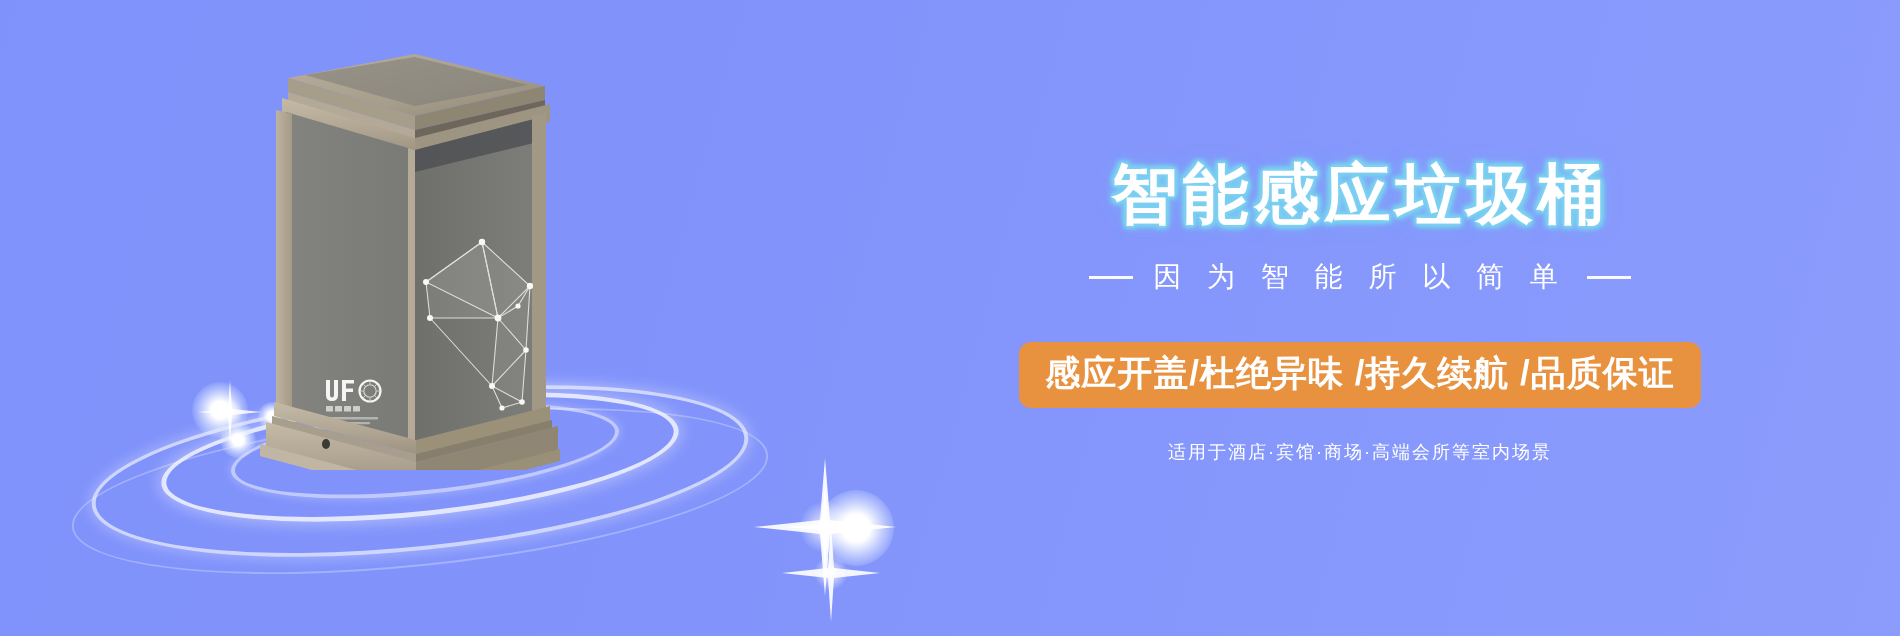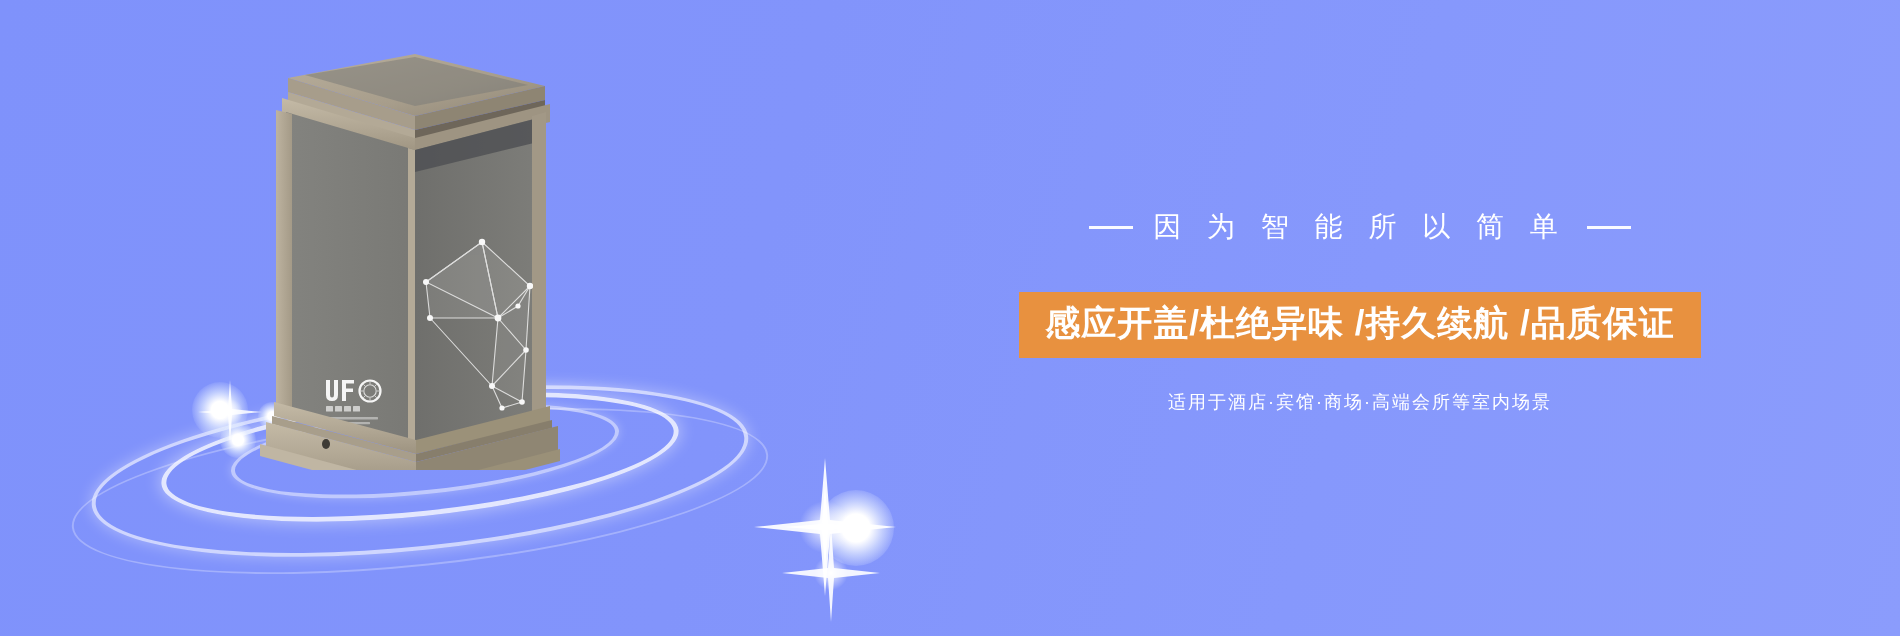--- a/index.html
+++ b/index.html
@@ -134,21 +134,21 @@
     font-weight: 400;
   }
 
   #feature-badge {
     background: #e8913f;
     color: #ffffff;
     font-size: 35px;
     font-weight: 700;
     letter-spacing: 1px;
     padding: 11px 26px 14px 26px;
-    border-radius: 0;
+    border-radius: 12px;
     white-space: nowrap;
     line-height: 1.15;
     margin-bottom: 32px;
   }
 
   #scene-line {
     font-size: 18px;
     letter-spacing: 2px;
     color: #ffffff;
     white-space: nowrap;
@@ -325,20 +325,21 @@
 
       <polygon points="30,394 186,436 186,448 30,406" fill="#c0b6a3"></polygon>
       <polygon points="186,436 334,398 334,410 186,448" fill="#9a9078"></polygon>
 
       <ellipse cx="96" cy="394" rx="4" ry="5" fill="#3e3b35"></ellipse>
     </svg>
   </div>
 
   <div id="copy-block">
 
+    <h1 id="headline">智能感应垃圾桶</h1>
 
     <div id="tagline-row">
       <span class="tag-rule"></span>
       <span id="tagline">因 为 智 能  所 以 简 单</span>
       <span class="tag-rule"></span>
     </div>
 
     <div id="feature-badge">感应开盖/杜绝异味 /持久续航 /品质保证</div>
 
     <div id="scene-line">适用于酒店·宾馆·商场·高端会所等室内场景</div>

